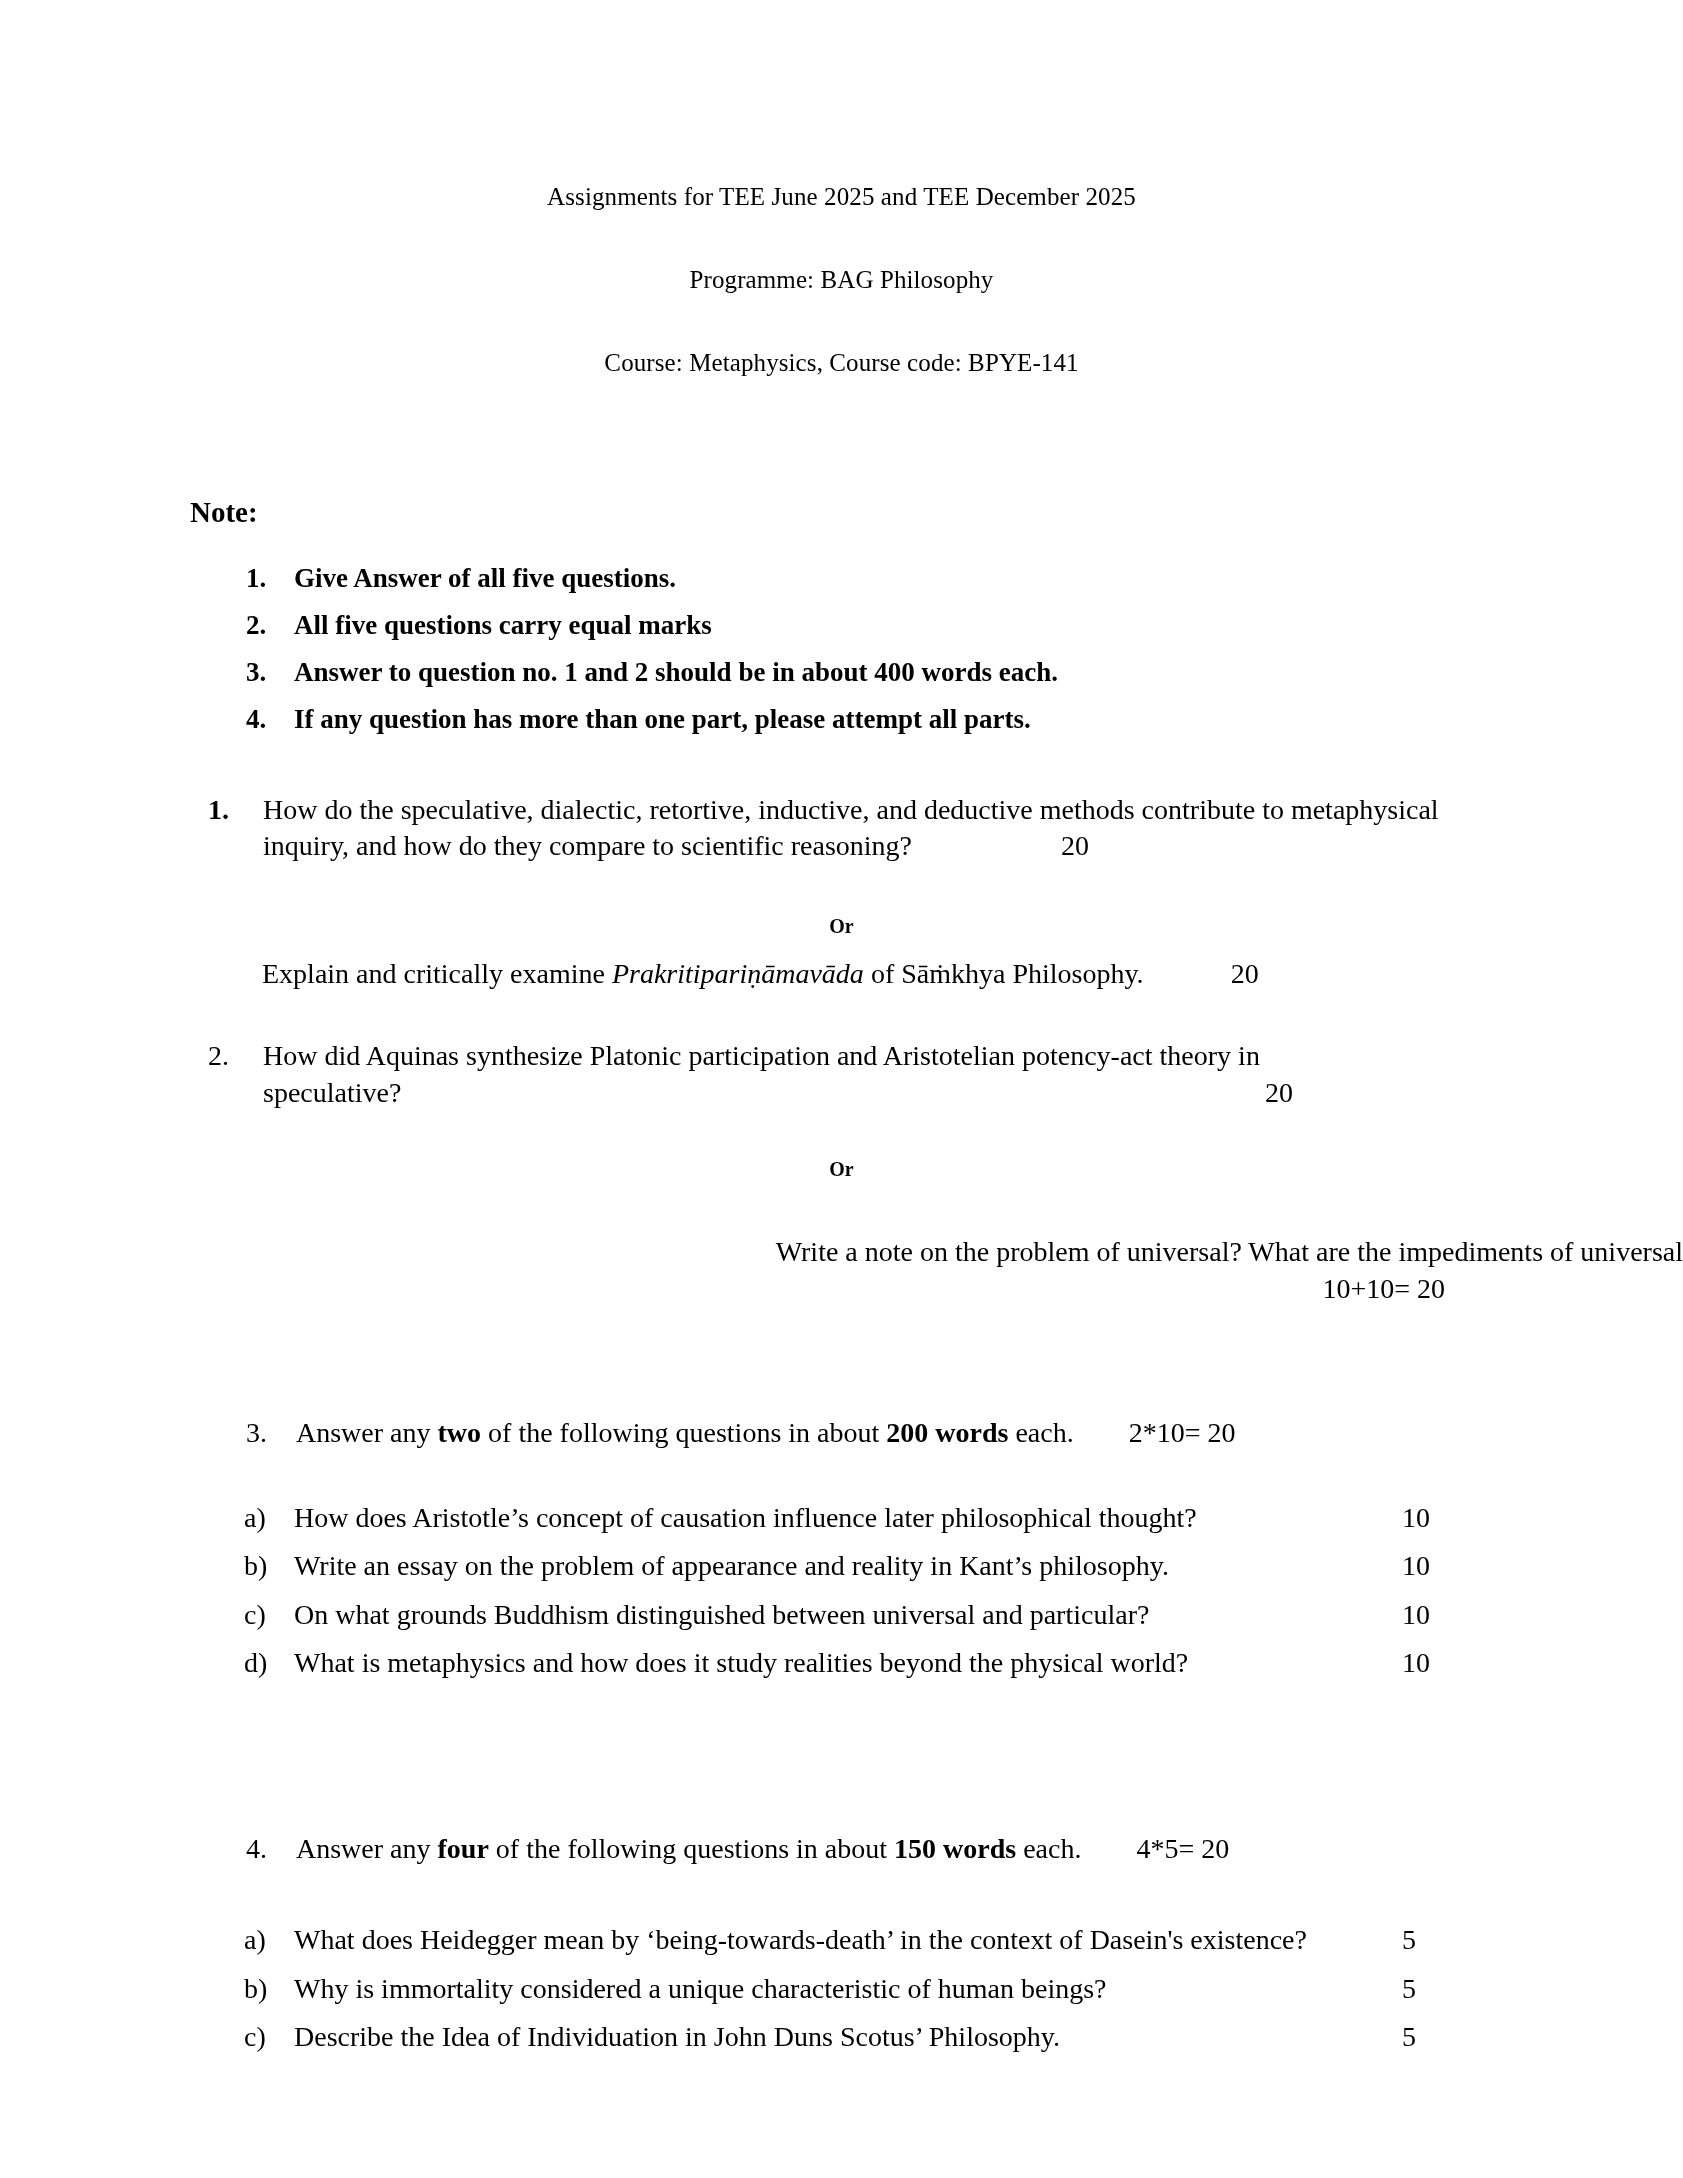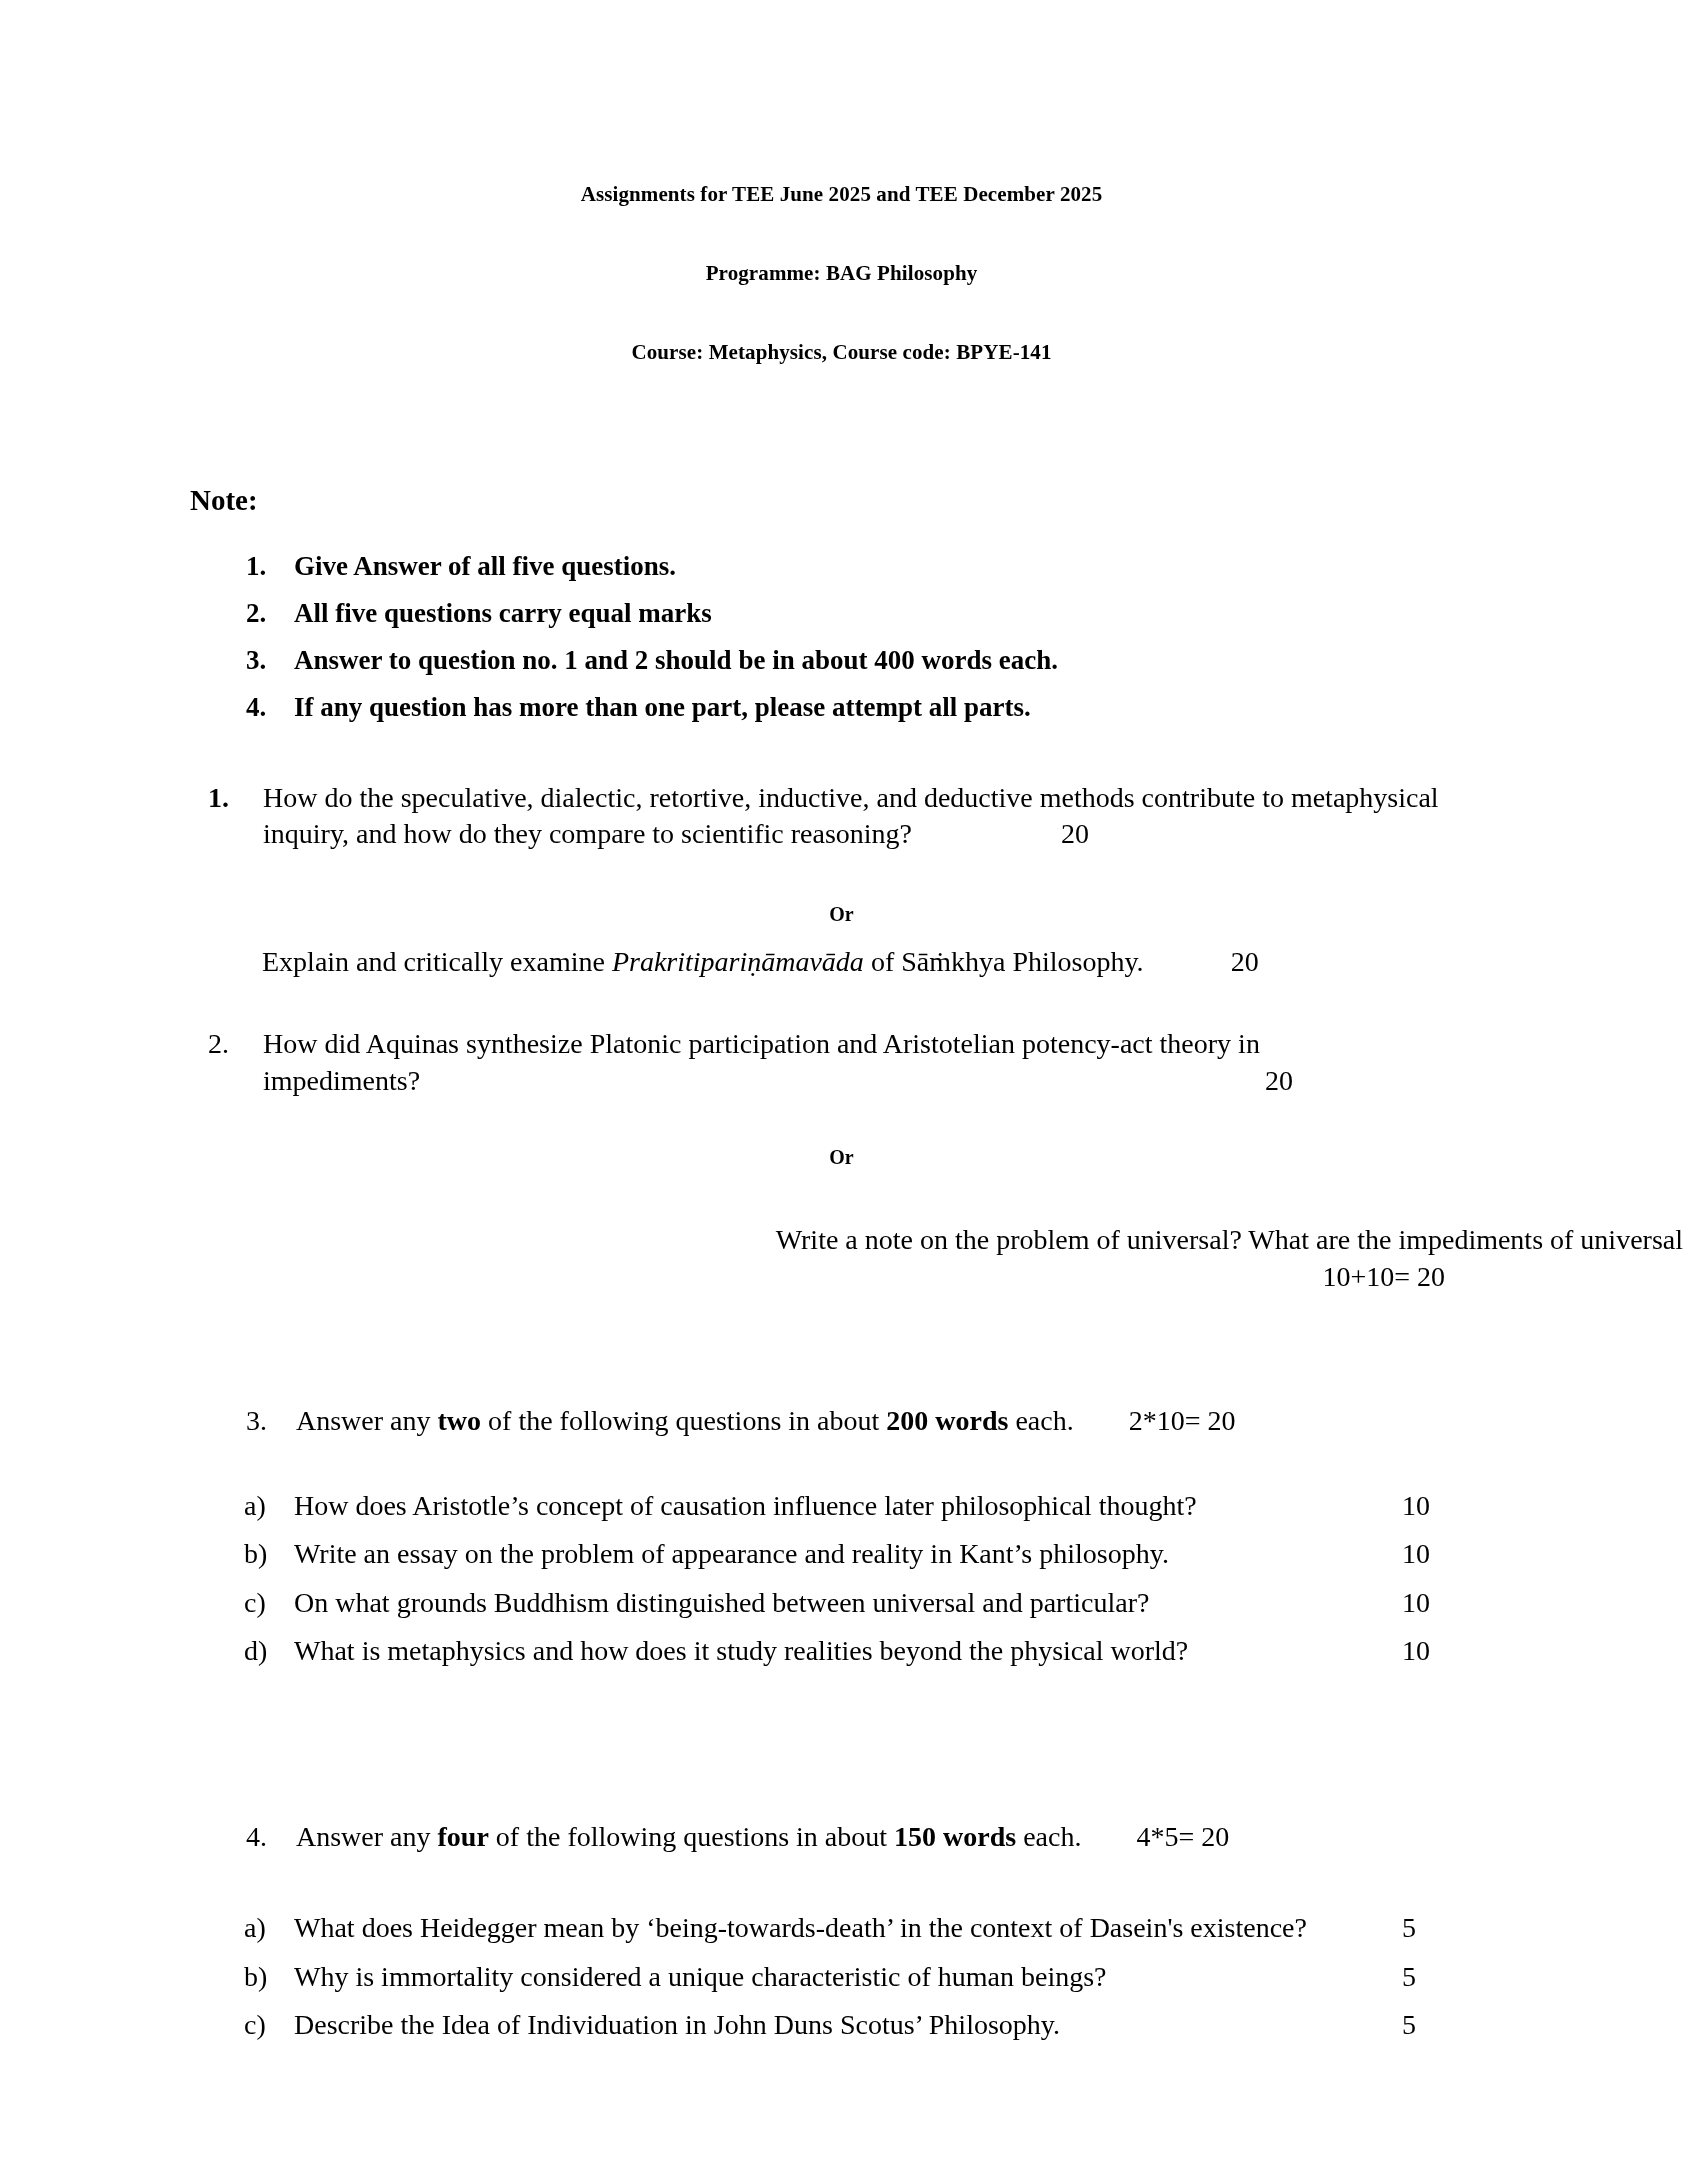--- a/index.html
+++ b/index.html
@@ -22,22 +22,22 @@
     padding: 0;
     overflow: hidden;
   }
 
   
   .doc-header {
     margin-top: 184px;
     text-align: center;
   }
   .doc-header .hline {
-    font-size: 21px;
-    font-weight: bold;
+    font-size: 25px;
+    font-weight: normal;
     line-height: 1.0;
     letter-spacing: 0.1px;
   }
   .doc-header .hline.gap1 { margin-top: 58px; }
   .doc-header .hline.gap2 { margin-top: 58px; }
 
   
   .note-label {
     margin-top: 123px;
     margin-left: 190px;
@@ -210,21 +210,21 @@
   <div class="alt1">
     <span class="txt"><span>Explain and critically examine </span><span class="ital">Prakritipariṇāmavāda</span><span> of Sāṁkhya Philosophy.</span></span>
     <span class="marks">20</span>
   </div>
 
   <div class="qrow q2">
     <span class="marker">2.</span>
     <span class="body">
       <span>How did Aquinas synthesize Platonic participation and Aristotelian potency-act theory in</span>
       <span class="line2">
-        <span class="txt">impediments?</span>
+        <span class="txt">speculative?</span>
         <span class="marks">20</span>
       </span>
     </span>
   </div>
 
   <div class="or or-2">Or</div>
 
   <div class="alt2">
     <div class="l1">Write a note on the problem of universal? What are the impediments of universal</div>
     <div class="l2">

